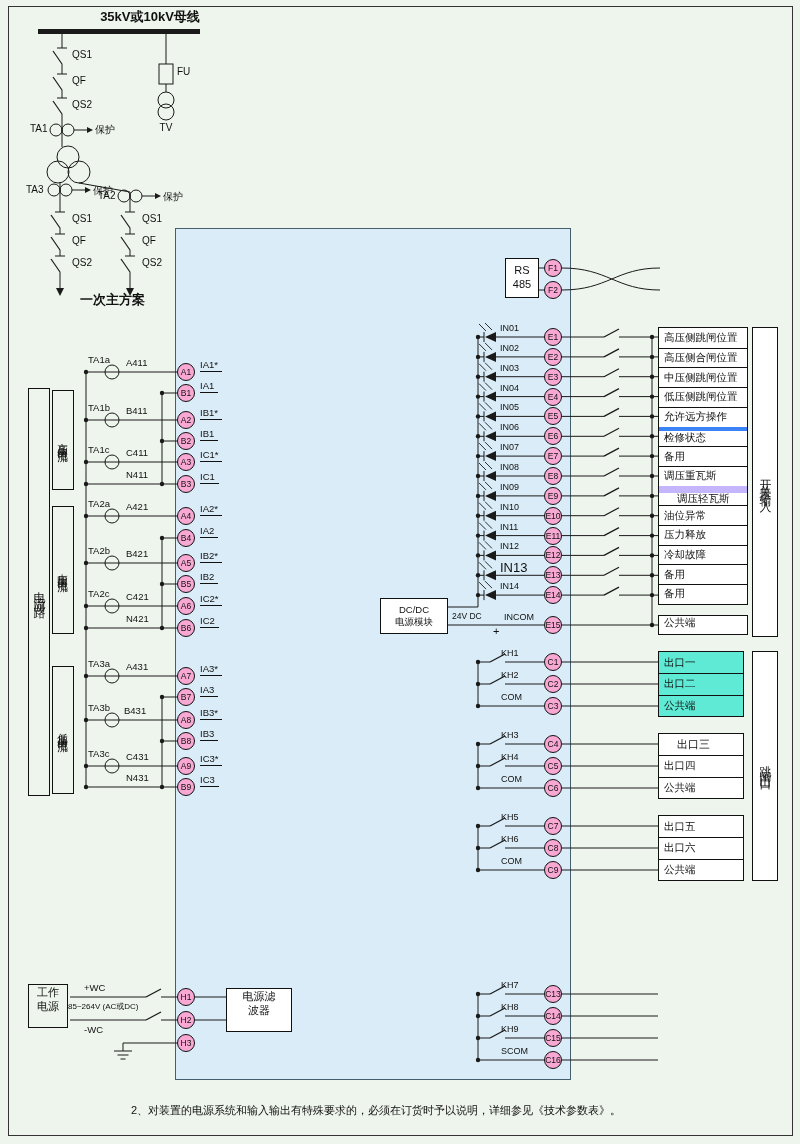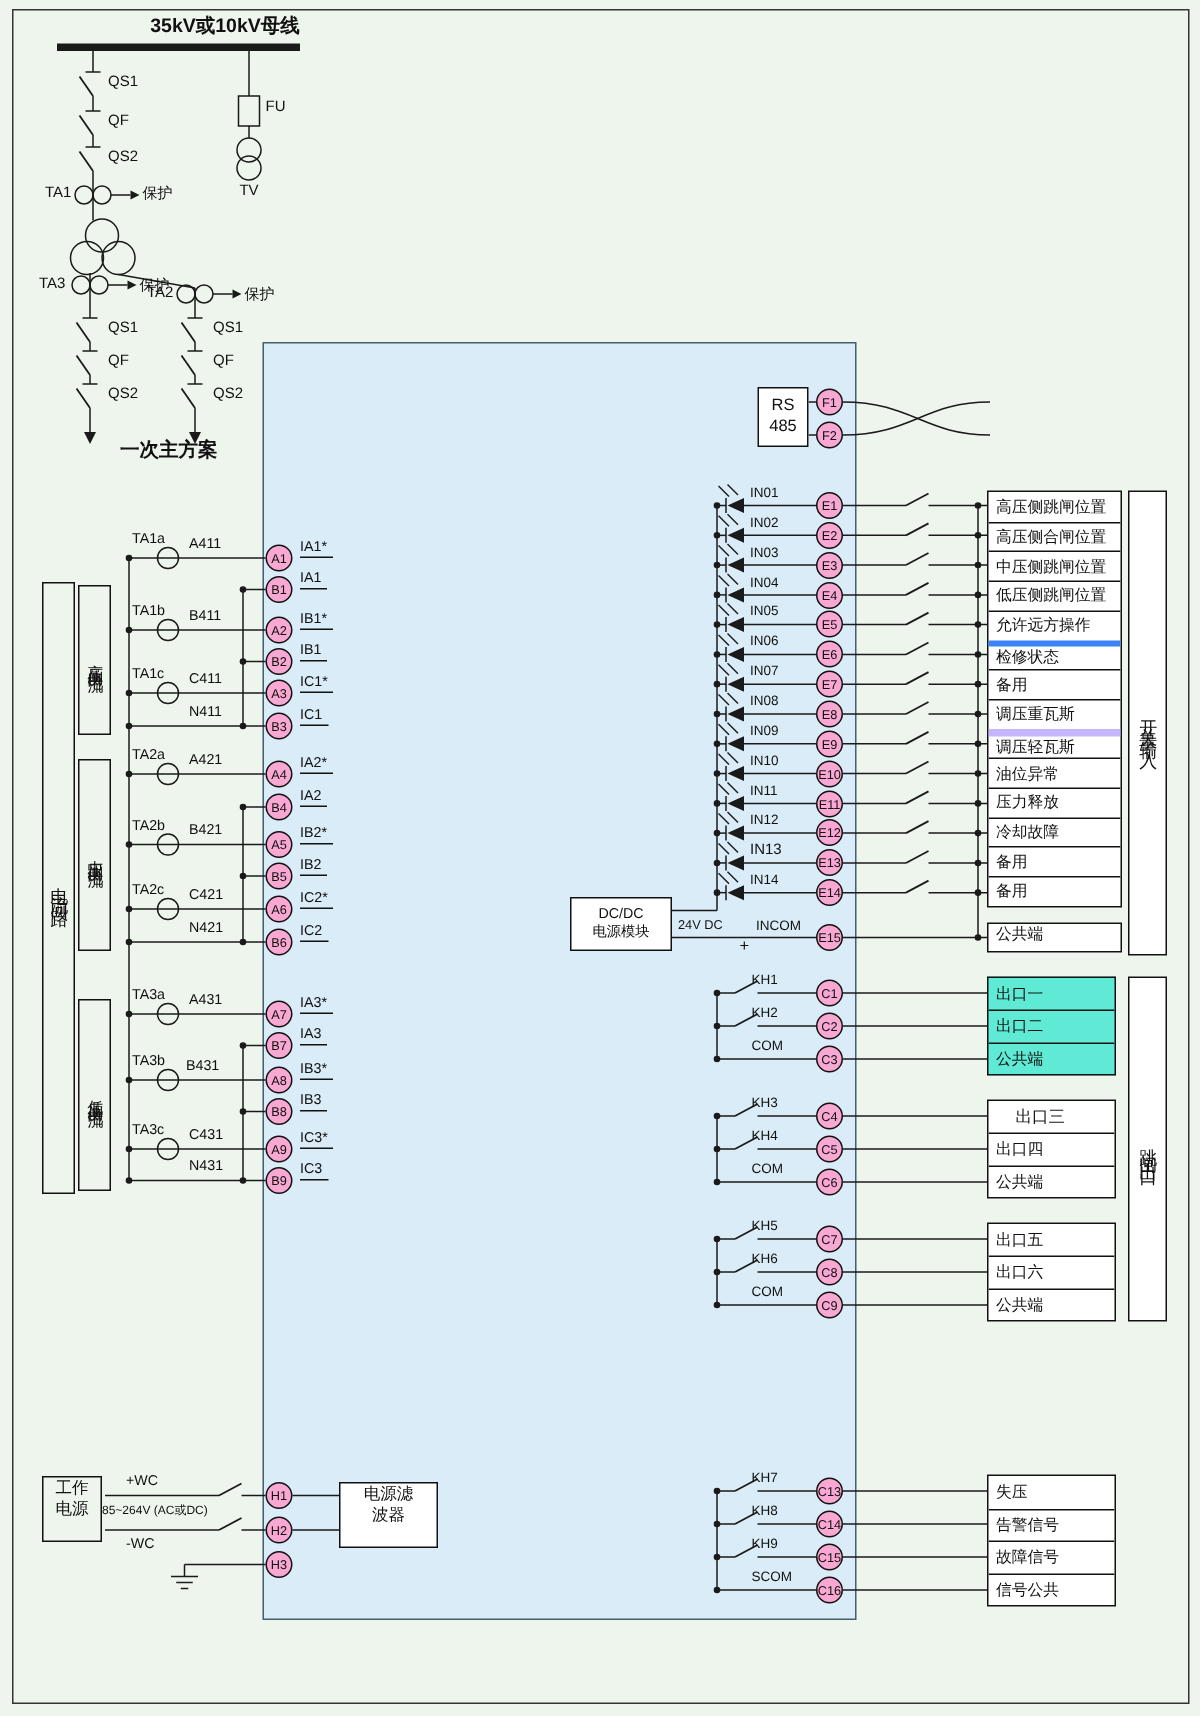--- a/index.html
+++ b/index.html
@@ -426,20 +426,21 @@
   <div class="abs bbox clear" style="left:28px;top:984px;width:40px;height:44px">
     <span style="display:inline-block;width:24px;font-size:11px;line-height:1.3">工作电源</span>
     </div>
   <div class="abs lbl" style="left:84px;top:983px;font-size:9.5px">+WC</div>
   <div class="abs lbl" style="left:68px;top:1002px;font-size:8px">85~264V (AC或DC)</div>
   <div class="abs lbl" style="left:84px;top:1025px;font-size:9.5px">-WC</div>
   <div class="abs bbox" style="left:226px;top:988px;width:66px;height:44px">
     <span style="display:inline-block;width:40px;font-size:11px;line-height:1.3">电源滤波器</span>
     </div>
 
+  <div class="abs lbl" style="left:131px;top:1104px;font-size:11px">2、对装置的电源系统和输入输出有特殊要求的，必须在订货时予以说明，详细参见《技术参数表》。</div>
 <div class="abs lbl" style="left:88px;top:355px;font-size:9.5px">TA1a</div>
     <div class="abs lbl" style="left:126px;top:358px;font-size:9.5px">A411</div>
     <div class="sig" style="left:200px;top:359px">IA1*</div>
     <div class="sig" style="left:200px;top:380px">IA1</div>
     <div class="abs term" style="left:177px;top:363px">A1</div>
     <div class="abs term" style="left:177px;top:384px">B1</div>
     <div class="abs lbl" style="left:88px;top:403px;font-size:9.5px">TA1b</div>
     <div class="abs lbl" style="left:126px;top:406px;font-size:9.5px">B411</div>
     <div class="sig" style="left:200px;top:407px">IB1*</div>
     <div class="sig" style="left:200px;top:428px">IB1</div>
@@ -509,36 +510,36 @@
     <div class="abs lbl" style="left:500px;top:462px;font-size:9px">IN08</div>
     <div class="abs term" style="left:544px;top:467px">E8</div>
     <div class="abs lbl" style="left:500px;top:481.9px;font-size:9px">IN09</div>
     <div class="abs term" style="left:544px;top:486.9px">E9</div>
     <div class="abs lbl" style="left:500px;top:501.70000000000005px;font-size:9px">IN10</div>
     <div class="abs term" style="left:544px;top:506.70000000000005px">E10</div>
     <div class="abs lbl" style="left:500px;top:521.6px;font-size:9px">IN11</div>
     <div class="abs term" style="left:544px;top:526.6px">E11</div>
     <div class="abs lbl" style="left:500px;top:541.4px;font-size:9px">IN12</div>
     <div class="abs term" style="left:544px;top:546.4px">E12</div>
-    <div class="abs lbl" style="left:500px;top:561.3px;font-size:10px">IN13</div>
+    <div class="abs lbl" style="left:500px;top:561.3px;font-size:13px">IN13</div>
     <div class="abs term" style="left:544px;top:566.3px">E13</div>
     <div class="abs lbl" style="left:500px;top:581.1px;font-size:9px">IN14</div>
     <div class="abs term" style="left:544px;top:586.1px">E14</div>
     <div class="abs lbl" style="left:504px;top:612px;font-size:9px">INCOM</div>
     <div class="abs term" style="left:544px;top:616px">E15</div>
     <div class="abs" style="left:658px;top:327px;width:90px;height:278px;border:1px solid #111;background:#fff;box-sizing:border-box;overflow:hidden">
       <div style="height:19.714285714285715px;box-sizing:border-box;display:flex;align-items:center;padding-left:5px;font-size:10.5px">高压侧跳闸位置</div>
       <div style="height:19.714285714285715px;box-sizing:border-box;border-top:1px solid #111;display:flex;align-items:center;padding-left:5px;font-size:10.5px">高压侧合闸位置</div>
       <div style="height:19.714285714285715px;box-sizing:border-box;border-top:1px solid #111;display:flex;align-items:center;padding-left:5px;font-size:10.5px">中压侧跳闸位置</div>
       <div style="height:19.714285714285715px;box-sizing:border-box;border-top:1px solid #111;display:flex;align-items:center;padding-left:5px;font-size:10.5px">低压侧跳闸位置</div>
       <div style="height:19.714285714285715px;box-sizing:border-box;border-top:1px solid #111;display:flex;align-items:center;padding-left:5px;font-size:10.5px">允许远方操作</div>
       <div style="height:19.714285714285715px;box-sizing:border-box;border-top:4px solid #3b82f6;display:flex;align-items:center;padding-left:5px;font-size:10.5px">检修状态</div>
       <div style="height:19.714285714285715px;box-sizing:border-box;border-top:1px solid #111;display:flex;align-items:center;padding-left:5px;font-size:10.5px">备用</div>
       <div style="height:19.714285714285715px;box-sizing:border-box;border-top:1px solid #111;display:flex;align-items:center;padding-left:5px;font-size:10.5px">调压重瓦斯</div>
-      <div style="height:19.714285714285715px;box-sizing:border-box;border-top:5px solid #c4b5fd;display:flex;align-items:center;padding-left:5px;font-size:10.5px">调压轻瓦斯</div>
+      <div style="height:19.714285714285715px;box-sizing:border-box;border-top:7px solid #c4b5fd;display:flex;align-items:center;padding-left:18px;font-size:10.5px">调压轻瓦斯</div>
       <div style="height:19.714285714285715px;box-sizing:border-box;border-top:1px solid #111;display:flex;align-items:center;padding-left:5px;font-size:10.5px">油位异常</div>
       <div style="height:19.714285714285715px;box-sizing:border-box;border-top:1px solid #111;display:flex;align-items:center;padding-left:5px;font-size:10.5px">压力释放</div>
       <div style="height:19.714285714285715px;box-sizing:border-box;border-top:1px solid #111;display:flex;align-items:center;padding-left:5px;font-size:10.5px">冷却故障</div>
       <div style="height:19.714285714285715px;box-sizing:border-box;border-top:1px solid #111;display:flex;align-items:center;padding-left:5px;font-size:10.5px">备用</div>
       <div style="height:19.714285714285715px;box-sizing:border-box;border-top:1px solid #111;display:flex;align-items:center;padding-left:5px;font-size:10.5px">备用</div>
     </div>
     <div class="abs lbl" style="left:501px;top:648px;font-size:9px">KH1</div>
     <div class="abs term" style="left:544px;top:653px">C1</div>
     <div class="abs lbl" style="left:501px;top:670px;font-size:9px">KH2</div>
     <div class="abs term" style="left:544px;top:675px">C2</div>
@@ -572,22 +573,16 @@
       <div style="height:21.333333333333332px;box-sizing:border-box;border-top:1px solid #111;display:flex;align-items:center;padding-left:5px;font-size:10.5px">公共端</div>
     </div>
     <div class="abs lbl" style="left:501px;top:980px;font-size:9px">KH7</div>
     <div class="abs term" style="left:544px;top:985px">C13</div>
     <div class="abs lbl" style="left:501px;top:1002px;font-size:9px">KH8</div>
     <div class="abs term" style="left:544px;top:1007px">C14</div>
     <div class="abs lbl" style="left:501px;top:1024px;font-size:9px">KH9</div>
     <div class="abs term" style="left:544px;top:1029px">C15</div>
     <div class="abs lbl" style="left:501px;top:1046px;font-size:9px">SCOM</div>
     <div class="abs term" style="left:544px;top:1051px">C16</div>
-    <div class="abs" style="left:658px;top:983px;width:86px;height:88px;border:1px solid #111;background:#fff;box-sizing:border-box;overflow:hidden">
-      <div style="height:21.5px;box-sizing:border-box;display:flex;align-items:center;padding-left:5px;font-size:10.5px">失压</div>
-      <div style="height:21.5px;box-sizing:border-box;border-top:1px solid #111;display:flex;align-items:center;padding-left:5px;font-size:10.5px">告警信号</div>
-      <div style="height:21.5px;box-sizing:border-box;border-top:1px solid #111;display:flex;align-items:center;padding-left:5px;font-size:10.5px">故障信号</div>
-      <div style="height:21.5px;box-sizing:border-box;border-top:1px solid #111;display:flex;align-items:center;padding-left:5px;font-size:10.5px">信号公共</div>
-    </div>
     <div class="abs term" style="left:177px;top:988px">H1</div>
     <div class="abs term" style="left:177px;top:1011px">H2</div>
     <div class="abs term" style="left:177px;top:1034px">H3</div>
   </div>
 
 </body></html>

